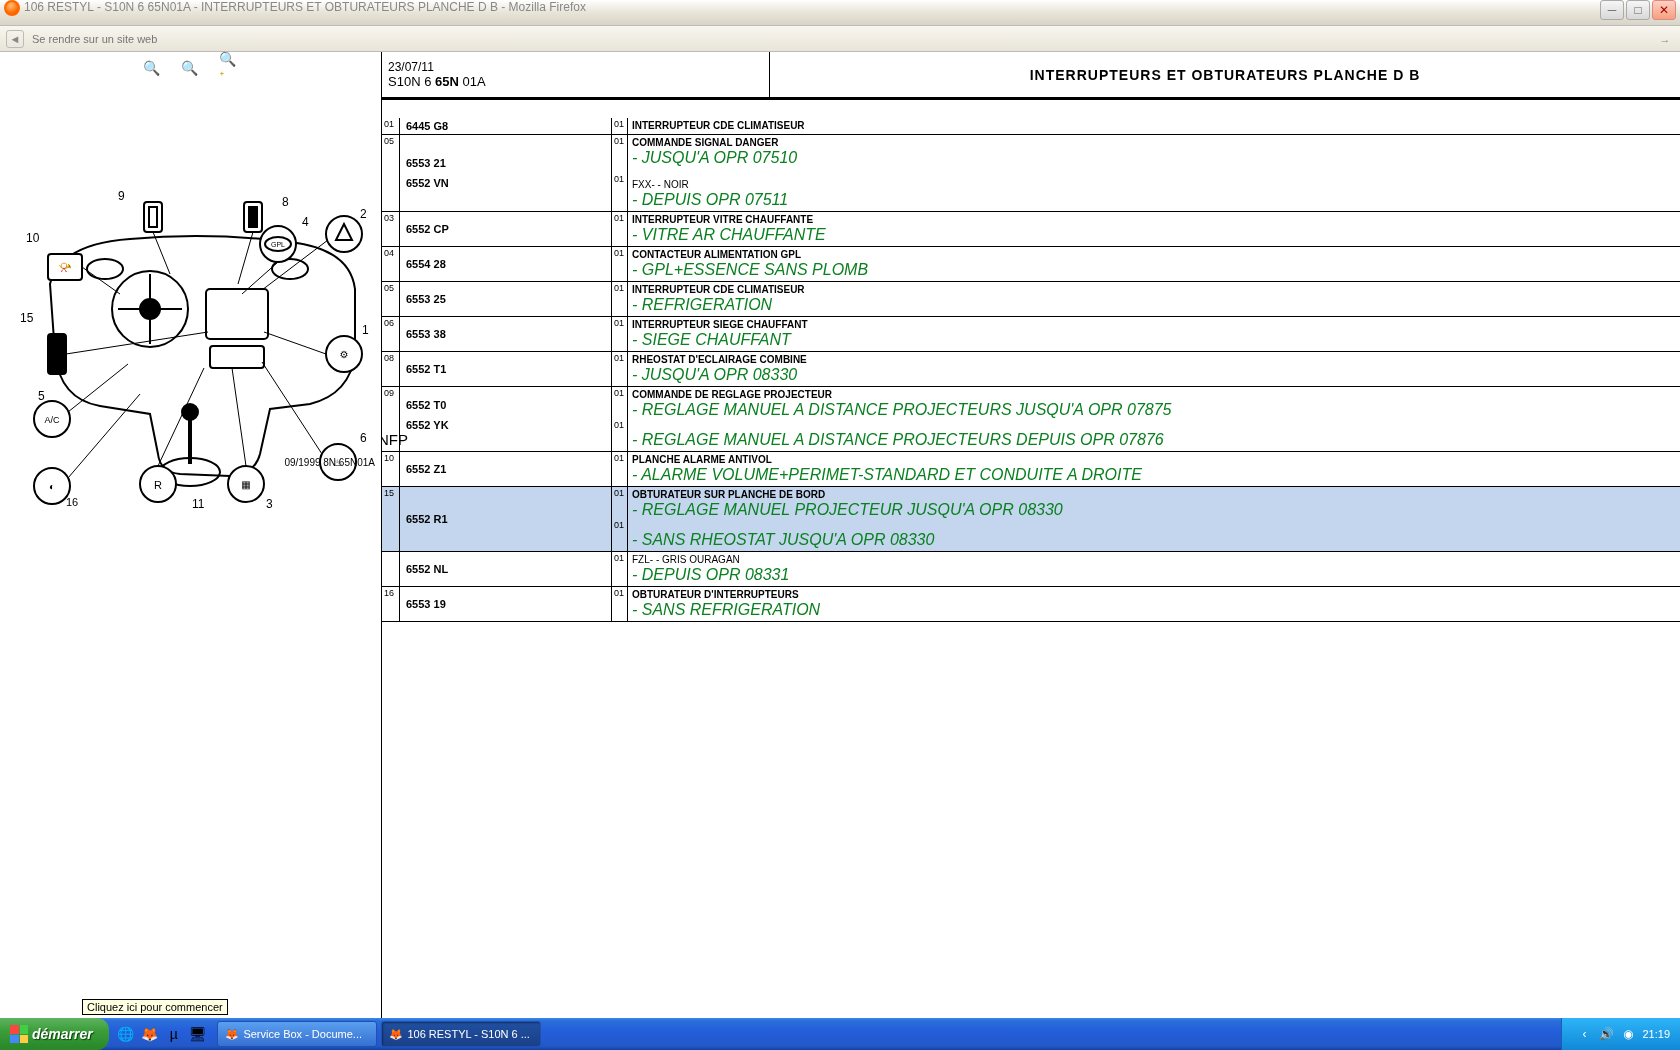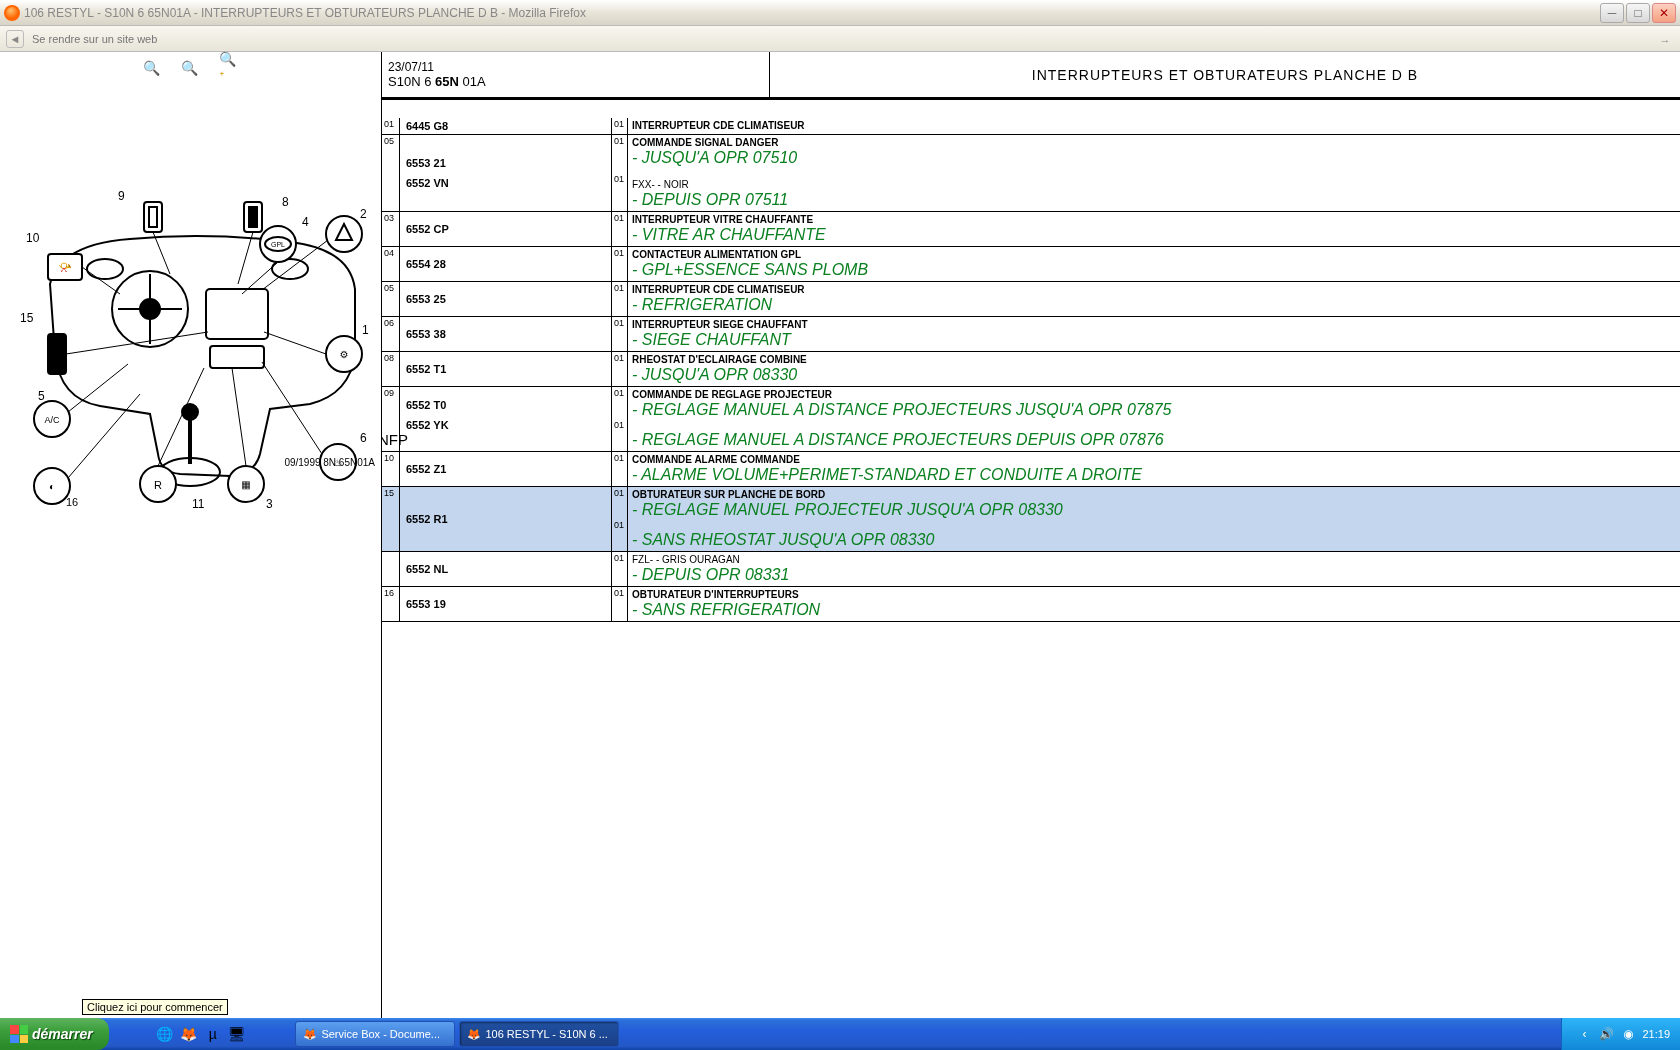--- a/index.html
+++ b/index.html
@@ -1,19 +1,19 @@
 <!DOCTYPE html>
 <html><head>
 <meta charset="utf-8">
 <style>
 * { margin: 0; padding: 0; box-sizing: border-box; }
 body { font-family: Tahoma, Arial, sans-serif; font-size: 11px; background: #ece9d8; width: 1680px; height: 1050px; overflow: hidden; }
 
 
-.titlebar { height: 26px; background: linear-gradient(to bottom, #ffffff 0%, #e8e4d8 50%, #d8d4c8 100%); display: flex; align-items: center; padding: 0 4px; border-bottom: 1px solid #bbb; }
+.titlebar { height: 26px; background: linear-gradient(to bottom, #ffffff 0%, #e8e4d8 50%, #d8d4c8 100%); display: flex; padding: 0 4px; border-bottom: 1px solid #bbb; }
 .titlebar-icon { width: 16px; height: 16px; margin-right: 4px; background: #f60; border-radius: 50%; display: inline-block; position: relative; }
 .titlebar-icon::after { content: ""; position: absolute; inset: 2px; border-radius: 50%; background: radial-gradient(circle at 40% 30%, #ffc070, #f60 70%); }
 .titlebar-text { color: #888; font-size: 12px; flex: 1; }
 .win-buttons { display: flex; gap: 2px; }
 .win-btn { width: 24px; height: 20px; border: 1px solid #aaa; background: linear-gradient(#f6f6f6,#d8d8d8); border-radius: 3px; display: flex; align-items: center; justify-content: center; font-size: 12px; color: #666; cursor: pointer; }
 .win-btn.close { border-color: #d88; background: linear-gradient(#ffd0c0,#f4a080); color: #a00; }
 
 
 .addrbar { height: 26px; background: linear-gradient(#f8f6ef,#e8e4d8); display: flex; align-items: center; padding: 0 6px; border-bottom: 1px solid #bbb; gap: 4px; }
 .nav-back { width: 18px; height: 18px; border: 1px solid #bbb; border-radius: 3px; display: flex; align-items: center; justify-content: center; font-size: 11px; color: #888; }
@@ -29,41 +29,41 @@
 .dash-svg { width: 360px; height: 400px; }
 .diagram-caption { position: absolute; right: 6px; bottom: 550px; font-size: 10px; }
 .tooltip-box { position: absolute; left: 82px; bottom: 3px; background: #ffffe1; border: 1px solid #000; padding: 1px 4px; font-size: 11px; }
 
 .right-panel { flex: 1; display: flex; flex-direction: column; }
 .header-row { display: flex; border-bottom: 3px solid #000; }
 .header-left { width: 388px; border-right: 1px solid #000; padding: 8px 6px; }
 .header-left .date { font-size: 12px; }
 .header-left .code { font-size: 13px; }
 .header-left .code b { font-weight: bold; }
-.header-right { flex: 1; display: flex; align-items: center; justify-content: center; font-weight: normal; font-size: 14px; letter-spacing: 1px; padding: 8px; }
+.header-right { flex: 1; display: flex; align-items: center; justify-content: center; font-weight: bold; font-size: 14px; letter-spacing: 1px; padding: 8px; }
 
 .spacer { height: 18px; }
 
 .parts-table { flex: 1; overflow: auto; }
 .part-row { display: flex; border-bottom: 1px solid #000; }
 .part-row.selected { background: #c3d6ee; }
 .col-num { width: 18px; border-right: 1px solid #000; font-size: 9px; padding: 1px 2px; }
 .col-ref { width: 212px; border-right: 1px solid #000; padding: 2px 6px; font-size: 11px; font-weight: bold; display: flex; flex-direction: column; justify-content: center; gap: 8px; }
 .col-nfp { width: 0; position: relative; }
 .nfp-badge { position: absolute; left: -28px; top: 50%; transform: translateY(-50%); font-size: 15px; font-weight: normal; }
 .col-qty { width: 16px; border-right: 1px solid #000; font-size: 9px; display: flex; flex-direction: column; }
 .qty-item { padding: 1px 2px; flex: 1; display: flex; align-items: flex-start; }
 .col-desc { flex: 1; padding: 2px 4px; font-size: 10px; display: flex; flex-direction: column; gap: 1px; }
 .desc-title { font-weight: bold; font-size: 10px; }
 .desc-note { color: #0a8020; font-style: italic; font-size: 16px; }
 .desc-plain { font-size: 10px; }
 .ref-line { font-weight: bold; }
 
 
-.taskbar { position: absolute; left: 0; right: 0; bottom: 0; height: 32px; background: linear-gradient(to bottom, #3c8af0 0%, #2b6fd8 8%, #245edb 40%, #2358c7 88%, #1042a4 100%); display: flex; align-items: center; gap: 39px; }
+.taskbar { position: absolute; left: 0; right: 0; bottom: 0; height: 32px; background: linear-gradient(to bottom, #3c8af0 0%, #2b6fd8 8%, #245edb 40%, #2358c7 88%, #1042a4 100%); display: flex; align-items: center; }
 .start-btn { height: 32px; padding: 0 16px 0 10px; background: linear-gradient(to bottom, #5fb35f 0%, #3b9e3b 40%, #2a8a2a 90%); color: #fff; font-style: italic; font-weight: bold; font-size: 14px; display: flex; align-items: center; border-radius: 0 12px 12px 0; gap: 4px; text-shadow: 1px 1px 1px #084008; cursor: pointer; }
 .start-flag { width: 18px; height: 18px; display: grid; grid-template: 1fr 1fr / 1fr 1fr; gap: 1px; }
 .start-flag span:nth-child(1){background:#f44;} .start-flag span:nth-child(2){background:#4c4;} .start-flag span:nth-child(3){background:#48f;} .start-flag span:nth-child(4){background:#fc4;}
 .quick-launch { display: flex; align-items: center; gap: 2px; padding: 0 6px; }
 .ql-icon { width: 22px; height: 22px; border-radius: 3px; display: flex; align-items: center; justify-content: center; font-size: 14px; cursor: pointer; }
 .task-btn { height: 26px; min-width: 160px; max-width: 170px; margin: 0 2px; padding: 0 8px; background: linear-gradient(to bottom, #5a9ff0, #3570d0); border: 1px solid #2050b0; border-radius: 3px; color: #fff; font-size: 11px; display: flex; align-items: center; gap: 4px; cursor: pointer; overflow: hidden; white-space: nowrap; }
 .task-btn.active { background: linear-gradient(to bottom, #2050a0, #1a4088); box-shadow: inset 1px 1px 2px rgba(0,0,0,.4); }
 .systray { margin-left: auto; height: 32px; background: linear-gradient(to bottom, #2eb4f8, #1088d8); display: flex; align-items: center; padding: 0 10px 0 14px; gap: 6px; color: #fff; font-size: 11px; border-left: 1px solid #1560b8; }
 .tray-icon { width: 16px; height: 16px; display: flex; align-items: center; justify-content: center; font-size: 12px; }
 </style>
@@ -320,21 +320,21 @@
         </div>
         <div class="part-row">
           <div class="col-num">10</div>
           <div class="col-ref">
             <div class="ref-line">6552 Z1</div>
           </div>
           <div class="col-qty">
             <div class="qty-item">01</div>
           </div>
           <div class="col-desc">
-            <div class="desc-title">COMMANDE ALARME COMMANDE</div>
+            <div class="desc-title">PLANCHE ALARME ANTIVOL</div>
             <div class="desc-note">- ALARME VOLUME+PERIMET-STANDARD ET CONDUITE A DROITE</div>
           </div>
         </div>
         <div class="part-row selected">
           <div class="col-num">15</div>
           <div class="col-ref">
             <div class="ref-line">6552 R1</div>
           </div>
           <div class="col-qty">
             <div class="qty-item">01</div>

